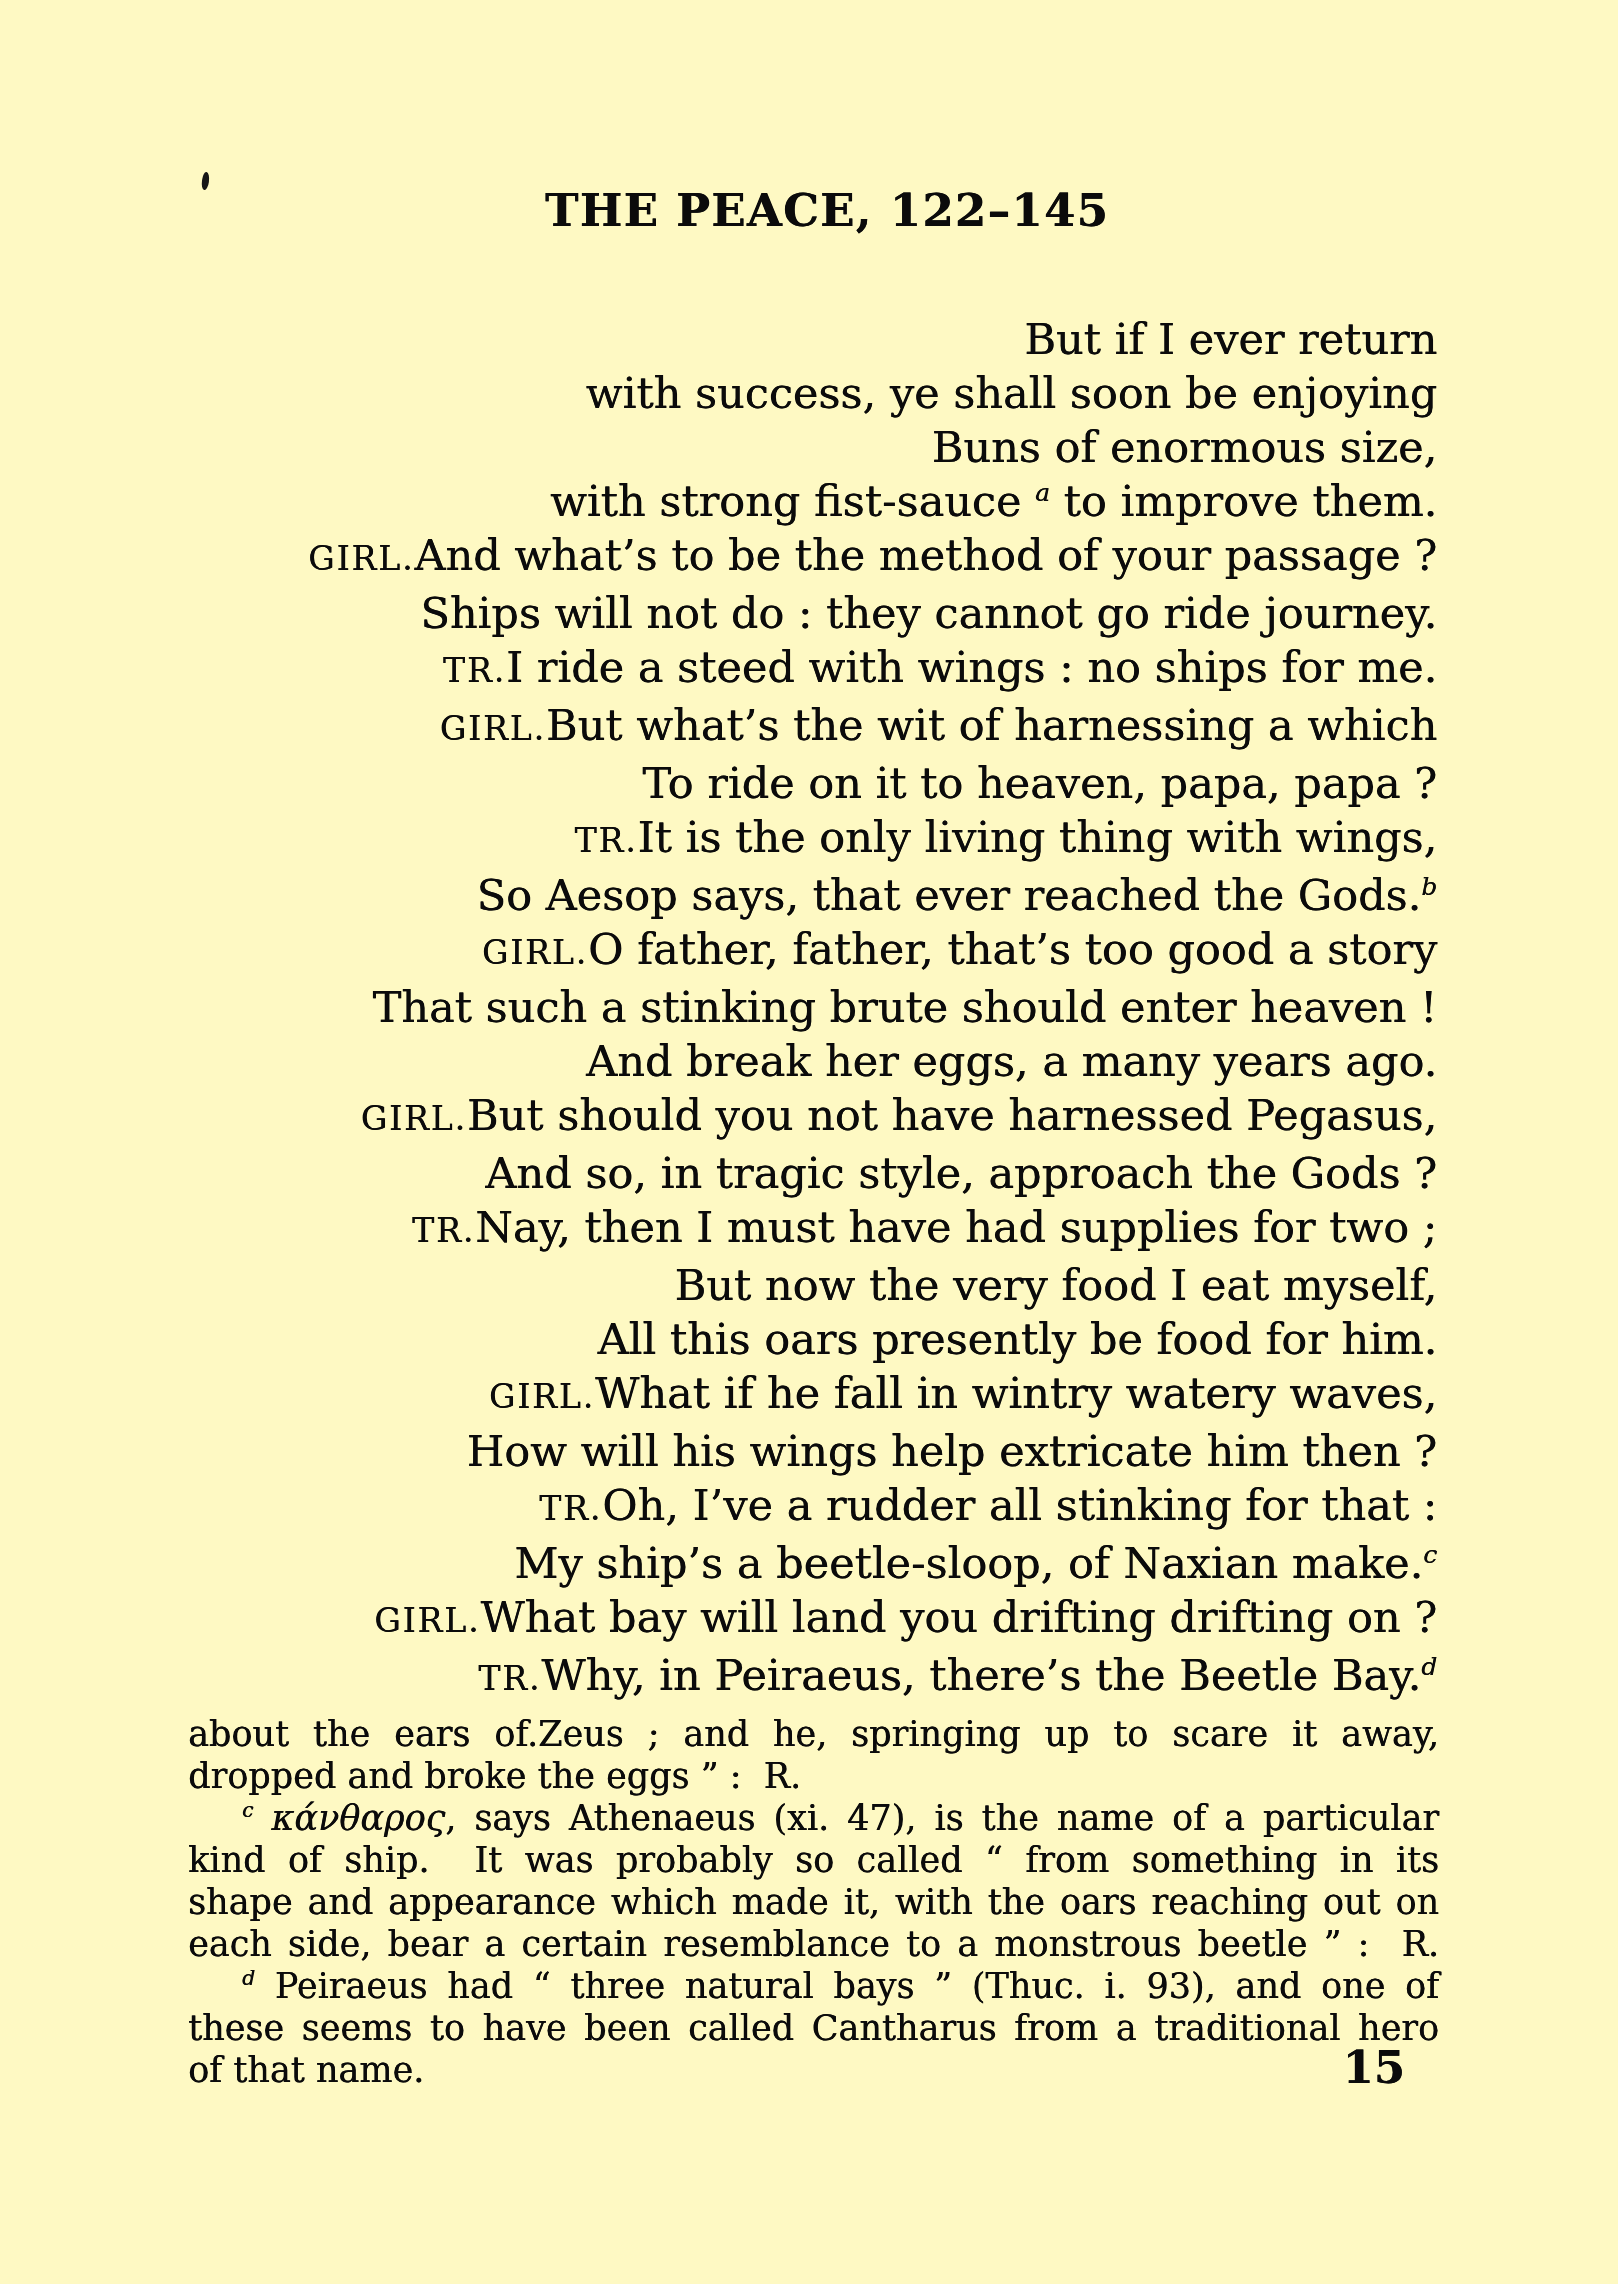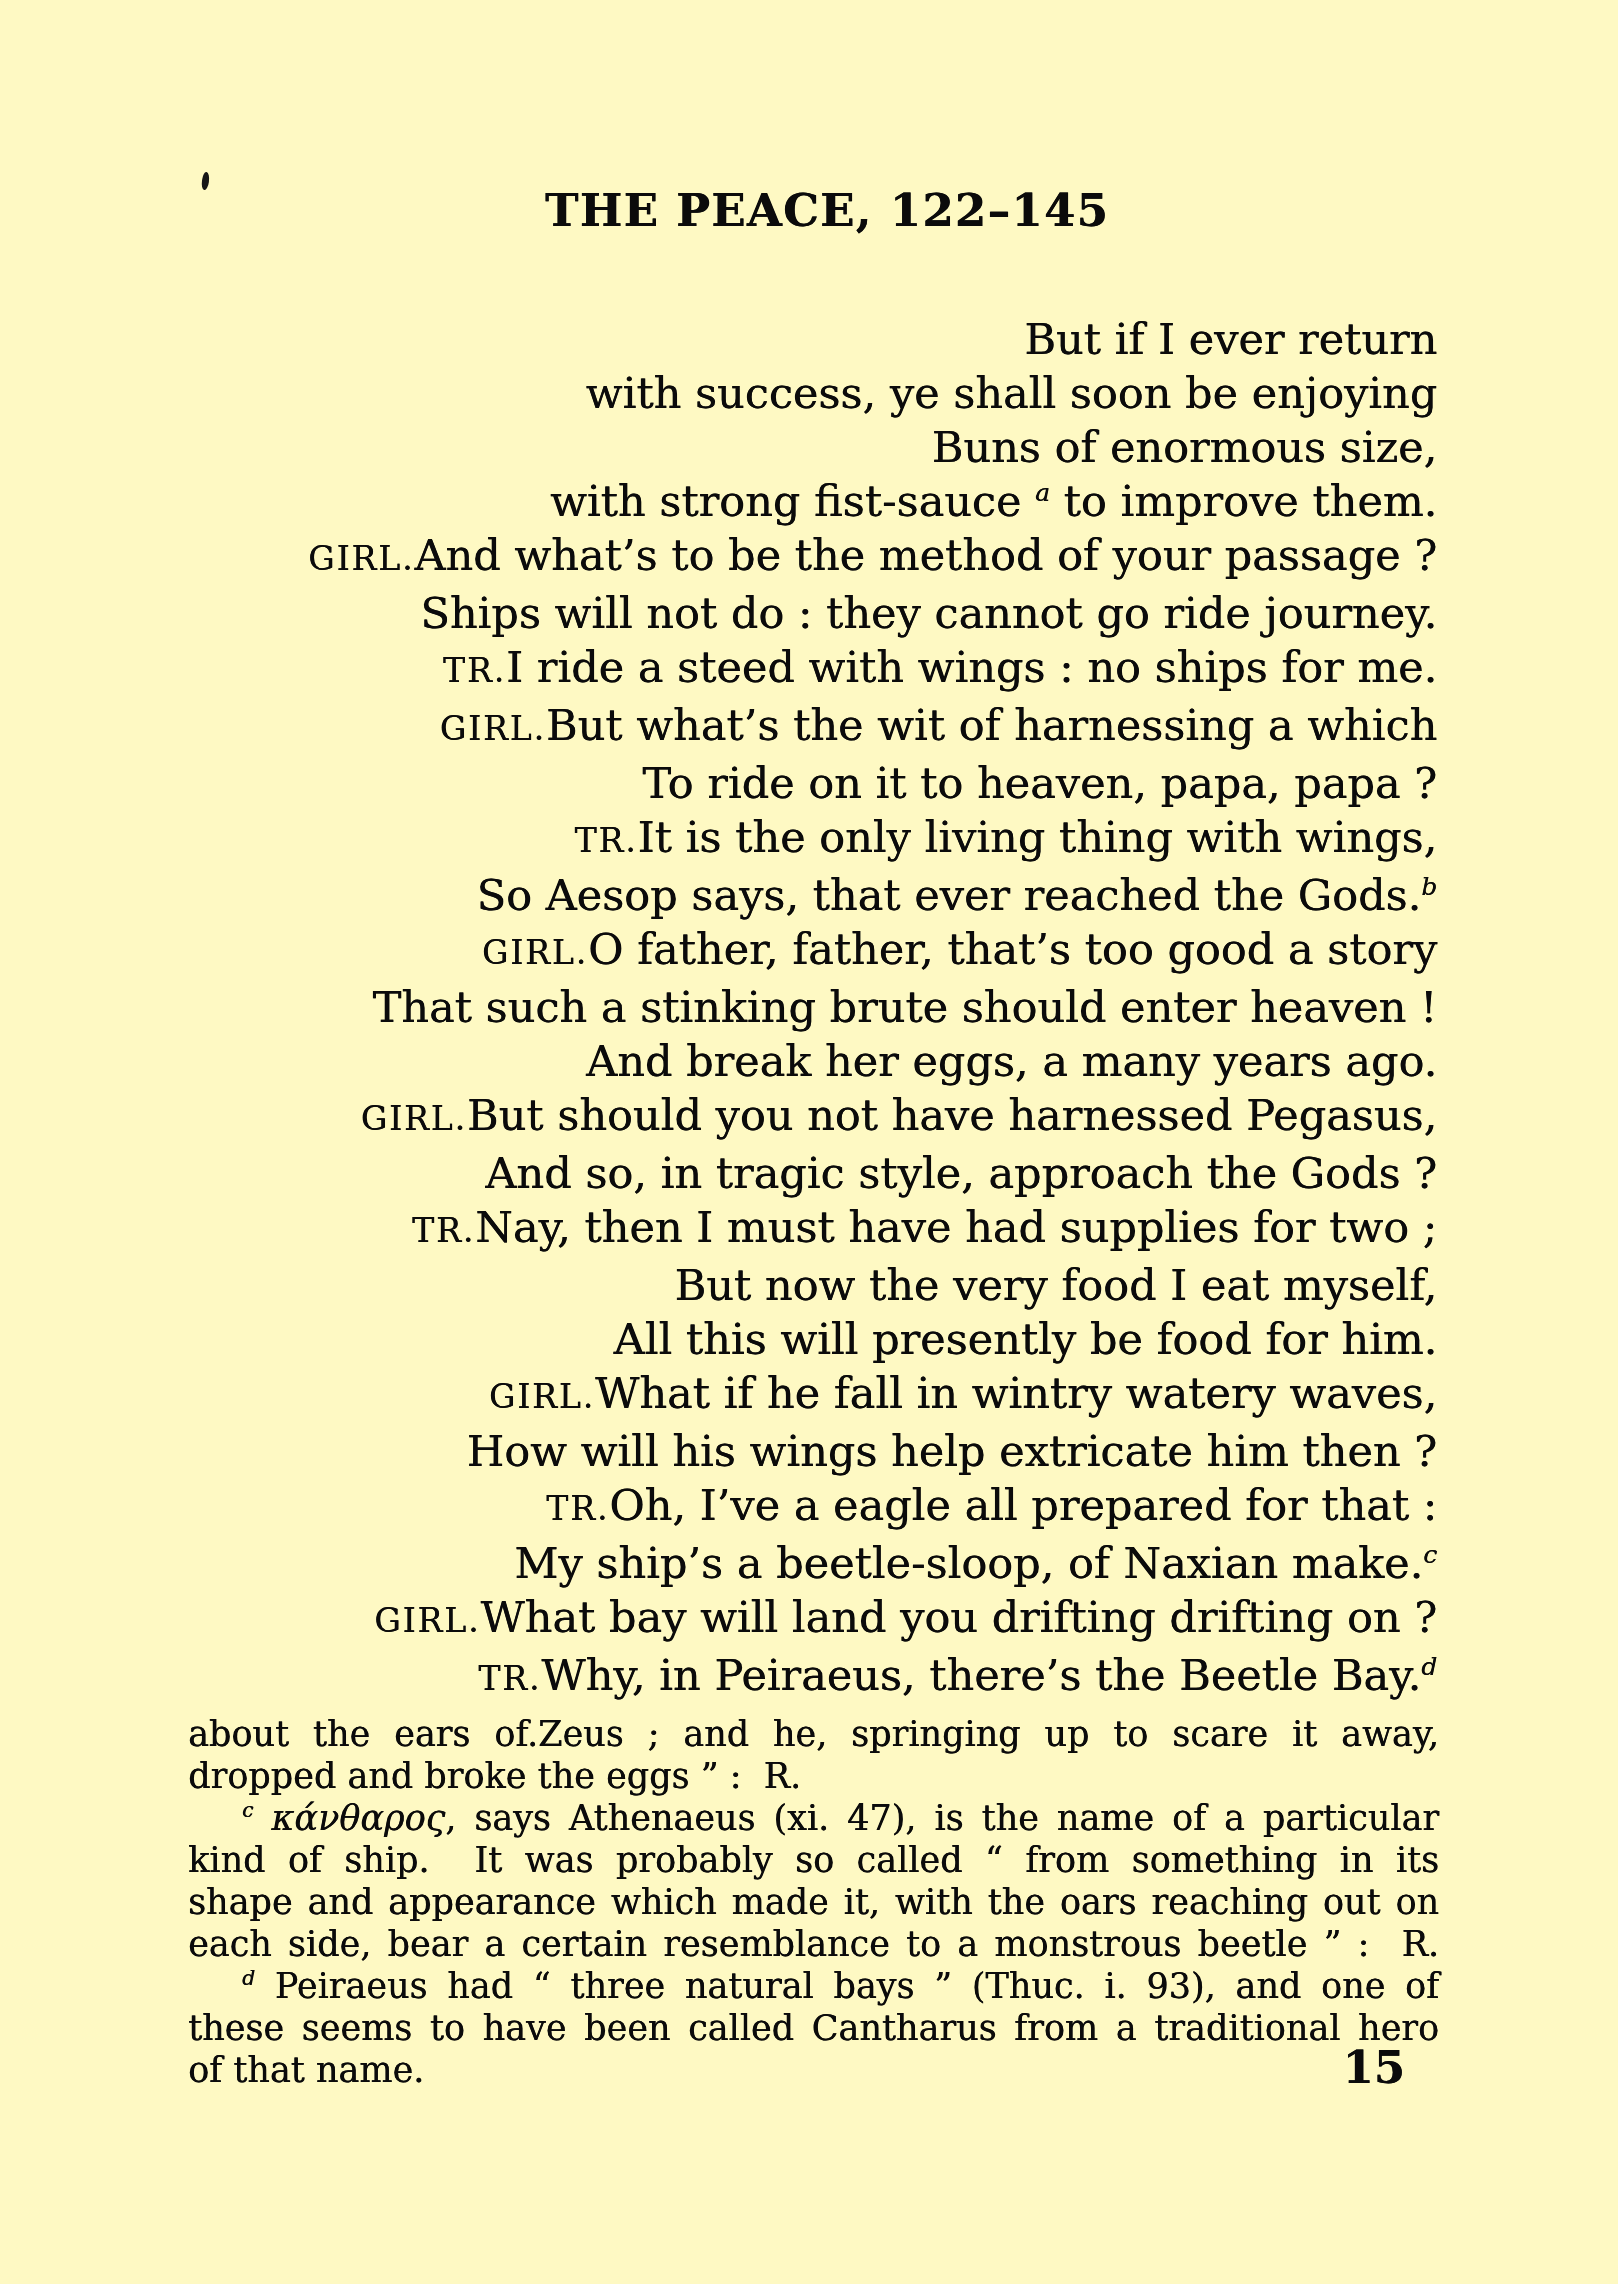--- a/index.html
+++ b/index.html
@@ -74,24 +74,24 @@
       <div class="vline"><span class="spk"></span><span class="vtext">To ride on it to heaven, papa, papa ?</span></div>
       <div class="vline"><span class="spk">TR.</span><span class="vtext">It is the only living thing with wings,</span></div>
       <div class="vline"><span class="spk"></span><span class="vtext">So Aesop says, that ever reached the Gods.<sup class="sup">b</sup></span></div>
       <div class="vline"><span class="spk">GIRL.</span><span class="vtext">O father, father, that’s too good a story</span></div>
       <div class="vline"><span class="spk"></span><span class="vtext">That such a stinking brute should enter heaven !</span></div>
       <div class="vline"><span class="spk"></span><span class="vtext">And break her eggs, a many years ago.</span></div>
       <div class="vline"><span class="spk">GIRL.</span><span class="vtext">But should you not have harnessed Pegasus,</span></div>
       <div class="vline"><span class="spk"></span><span class="vtext">And so, in tragic style, approach the Gods ?</span></div>
       <div class="vline"><span class="spk">TR.</span><span class="vtext">Nay, then I must have had supplies for two ;</span></div>
       <div class="vline"><span class="spk"></span><span class="vtext">But now the very food I eat myself,</span></div>
-      <div class="vline"><span class="spk"></span><span class="vtext">All this will presently be food for him.</span></div>
+      <div class="vline"><span class="spk"></span><span class="vtext">All this oars presently be food for him.</span></div>
       <div class="vline"><span class="spk">GIRL.</span><span class="vtext">What if he fall in wintry watery waves,</span></div>
       <div class="vline"><span class="spk"></span><span class="vtext">How will his wings help extricate him then ?</span></div>
-      <div class="vline"><span class="spk">TR.</span><span class="vtext">Oh, I’ve a eagle all prepared for that :</span></div>
+      <div class="vline"><span class="spk">TR.</span><span class="vtext">Oh, I’ve a rudder all stinking for that :</span></div>
       <div class="vline"><span class="spk"></span><span class="vtext">My ship’s a beetle-sloop, of Naxian make.<sup class="sup">c</sup></span></div>
       <div class="vline"><span class="spk">GIRL.</span><span class="vtext">What bay will land you drifting drifting on ?</span></div>
       <div class="vline"><span class="spk">TR.</span><span class="vtext">Why, in Peiraeus, there’s the Beetle Bay.<sup class="sup">d</sup></span></div>
     </div>
   <div class="footnotes" id="footnotes">
       <div class="fline just">about the ears of.Zeus ; and he, springing up to scare it away,</div>
       <div class="fline">dropped and broke the eggs ” : &nbsp;R.</div>
       <div class="fline ind just"><sup class="sup">c</sup>&nbsp;<i class="greek">κάνθαρος</i>, says Athenaeus (xi. 47), is the name of a particular</div>
       <div class="fline just">kind of ship. &nbsp;It was probably so called “ from something in its</div>
       <div class="fline just">shape and appearance which made it, with the oars reaching out on</div>

